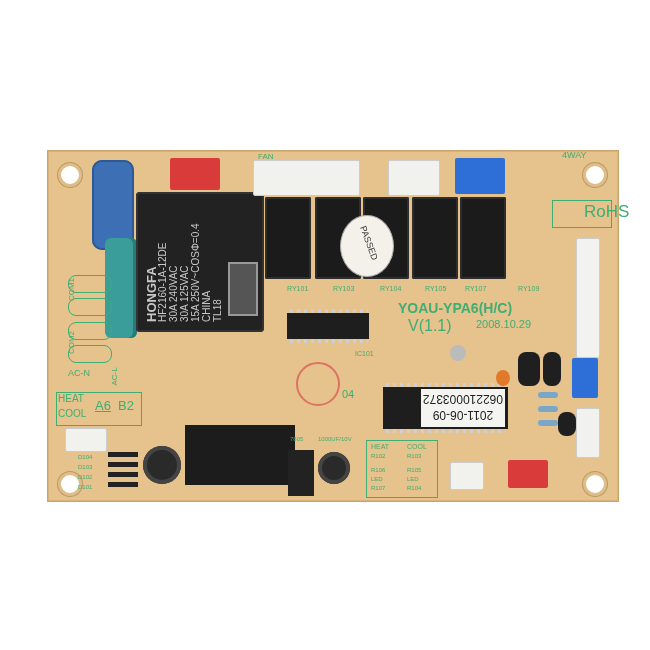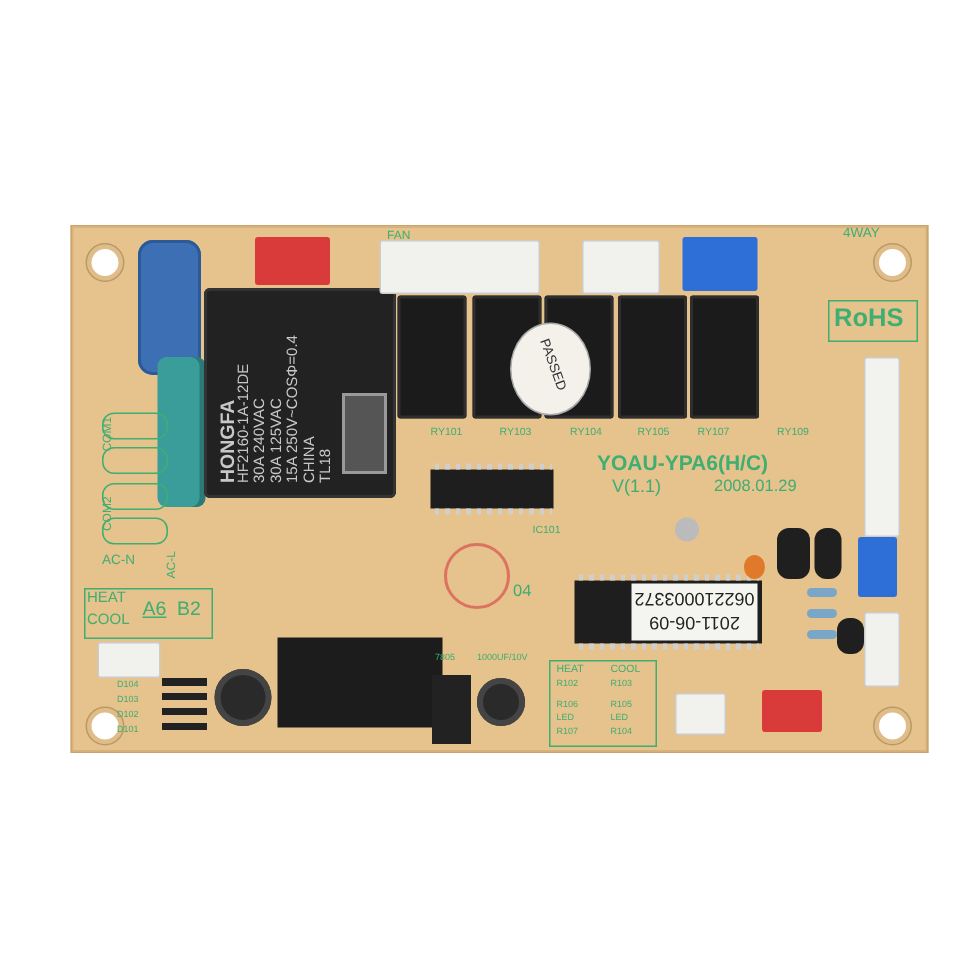--- a/index.html
+++ b/index.html
@@ -60,27 +60,27 @@
 </div>
 
 <div class="silk" style="left:287px;top:285px;font-size:7px;">RY101</div>
 <div class="silk" style="left:333px;top:285px;font-size:7px;">RY103</div>
 <div class="silk" style="left:380px;top:285px;font-size:7px;">RY104</div>
 <div class="silk" style="left:425px;top:285px;font-size:7px;">RY105</div>
 <div class="silk" style="left:465px;top:285px;font-size:7px;">RY107</div>
 <div class="silk" style="left:518px;top:285px;font-size:7px;">RY109</div>
 
 <div class="abs" style="left:552px;top:200px;width:58px;height:26px;border:1px solid #3fae73;"></div>
-<div class="silk" style="left:556px;top:202px;font-size:17px;font-weight:bold;">RoHS</div>
+<div class="silk" style="left:584px;top:202px;font-size:17px;">RoHS</div>
 
 <div class="connector" style="left:576px;top:238px;width:22px;height:118px;background:#f2f2ef;border:1px solid #ccc;"></div>
 
 <div class="silk" style="left:398px;top:300px;font-size:14px;font-weight:bold;">YOAU-YPA6(H/C)</div>
-<div class="silk" style="left:408px;top:317px;font-size:12px;">V(1.1)</div>
-<div class="silk" style="left:476px;top:318px;font-size:11px;">2008.01.29</div>
+<div class="silk" style="left:408px;top:317px;font-size:16px;">V(1.1)</div>
+<div class="silk" style="left:476px;top:318px;font-size:11px;">2008.10.29</div>
 
 <div class="chip" style="left:287px;top:313px;width:82px;height:26px;"></div>
 <div class="pinrow" style="left:290px;top:309px;width:78px;"></div>
 <div class="pinrow" style="left:290px;top:339px;width:78px;"></div>
 <div class="silk" style="left:355px;top:350px;font-size:7px;">IC101</div>
 
 <div class="chip" style="left:383px;top:387px;width:125px;height:42px;">
   <div class="abs" style="left:38px;top:2px;width:84px;height:38px;background:#f4f4f0;">
     <div class="abs" style="left:2px;top:2px;font-size:12px;color:#222;transform:rotate(180deg);width:80px;text-align:center;line-height:16px;">
       <div>2011-06-09</div>

